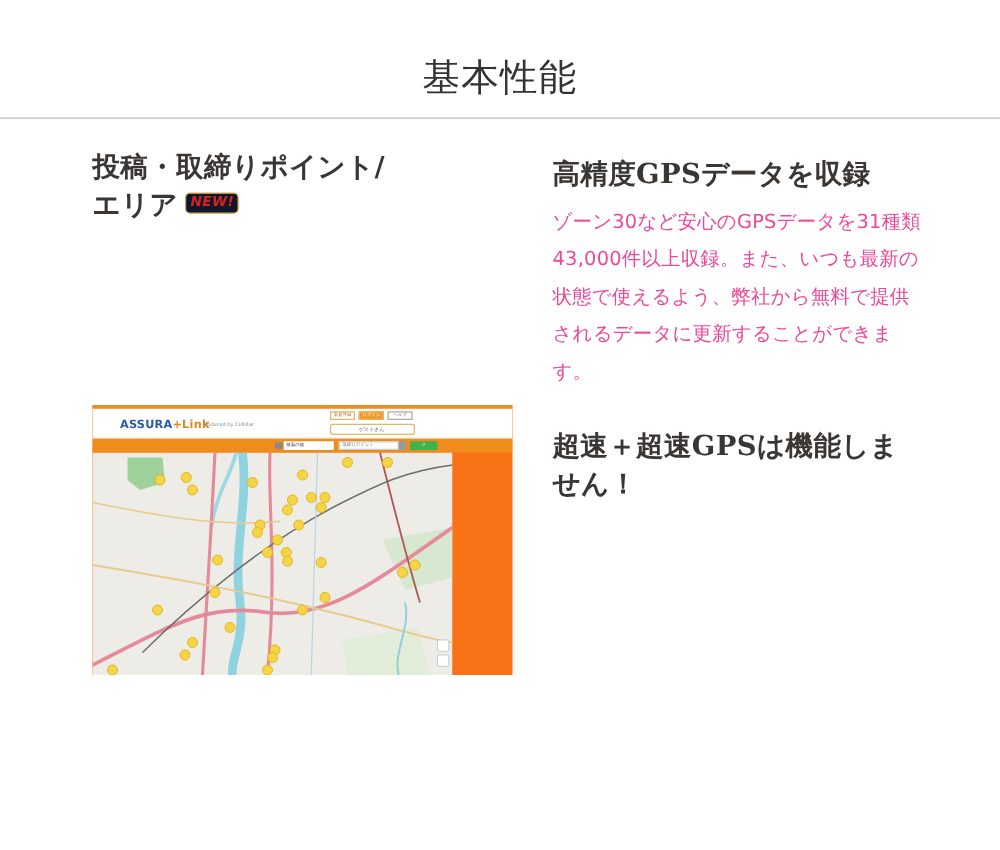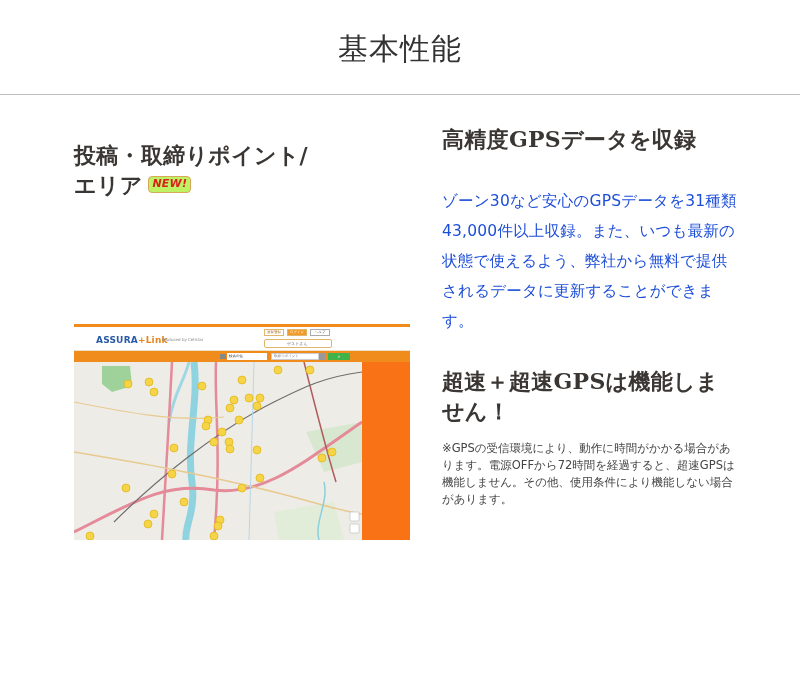--- a/index.html
+++ b/index.html
@@ -1,31 +1,31 @@
 <!DOCTYPE html>
 <html><head>
 <meta charset="utf-8">
 <style>
   * { box-sizing: border-box; margin: 0; padding: 0; }
   html, body { width: 800px; height: 680px; background: #ffffff; overflow: hidden; }
   body { font-family: "DejaVu Sans", sans-serif; color: #333333; position: relative; }
 
   .page-header { height: 95px; border-bottom: 1px solid #bdbdbd; text-align: center; }
-  .page-title { font-family: "DejaVu Serif", serif; font-size: 30px; font-weight: normal; color: #333; line-height: 1; padding-top: 34px; letter-spacing: 1px; }
+  .page-title { font-family: "DejaVu Serif", serif; font-size: 30px; font-weight: normal; color: #333; line-height: 1; padding-top: 48px; letter-spacing: 1px; }
 
   .col { position: absolute; }
-  .col-left { left: 74px; top: 140px; width: 300px; }
+  .col-left { left: 74px; top: 119px; width: 300px; }
   .col-right { left: 442px; top: 124px; width: 295px; }
 
   .feature-heading { font-family: "DejaVu Serif", serif; font-weight: bold; font-size: 22px; line-height: 30px; color: #3a3633; letter-spacing: 0.3px; }
-  .feature-text { font-size: 15.5px; line-height: 30px; color: #1d4ed8; margin-top: 32px; letter-spacing: 0.2px; }
+  .feature-text { font-size: 15.5px; line-height: 30px; color: #ec4899; margin-top: 8px; letter-spacing: 0.2px; }
   .note { font-size: 11.5px; line-height: 17px; color: #444; margin-top: 14px; }
 
   .new-badge { display: inline-block; vertical-align: middle; margin-left: 6px; position: relative; top: -3px;
-    background: #bef264; border: 1.5px solid #d8a85a; border-radius: 4px; padding: 0 3px; height: 17px; line-height: 14px;
+    background: #0f172a; border: 1.5px solid #d8a85a; border-radius: 4px; padding: 0 3px; height: 17px; line-height: 14px;
     font-family: "DejaVu Sans", sans-serif; font-weight: bold; font-style: italic; font-size: 11px; color: #d6241b; letter-spacing: 0.2px; }
 
   .feature-block + .feature-block { margin-top: 30px; }
 
   
   .map-shot { position: absolute; left: 74px; top: 324px; width: 336px; height: 216px; overflow: hidden; background: #f97316; }
   .map-topbar { height: 3px; background: #f08c1c; }
   .map-header { height: 24px; background: #fff; position: relative; border-bottom: 1px solid #f0e2c8; }
   .map-logo { position: absolute; left: 22px; top: 8px; font-family: "DejaVu Sans", sans-serif; font-weight: bold; font-size: 9px; color: #2a5aa8; letter-spacing: 0.2px; }
   .map-logo .plus { color: #e6861b; }
@@ -136,15 +136,14 @@
   </svg>
 </div>
 
 <section class="col col-right">
   <div class="feature-block">
     <h2 class="feature-heading">高精度GPSデータを収録</h2>
     <p class="feature-text">ゾーン30など安心のGPSデータを31種類43,000件以上収録。また、いつも最新の状態で使えるよう、弊社から無料で提供されるデータに更新することができます。</p>
   </div>
   <div class="feature-block">
     <h2 class="feature-heading">超速＋超速GPSは機能しません！</h2>
-    <p class="note">※GPSの受信環境により、動作に時間がかかる場合があります。電源OFFから72時間を経過すると、超速GPSは機能しません。その他、使用条件により機能しない場合があります。</p>
   </div>
 </section>
 
 </body></html>

